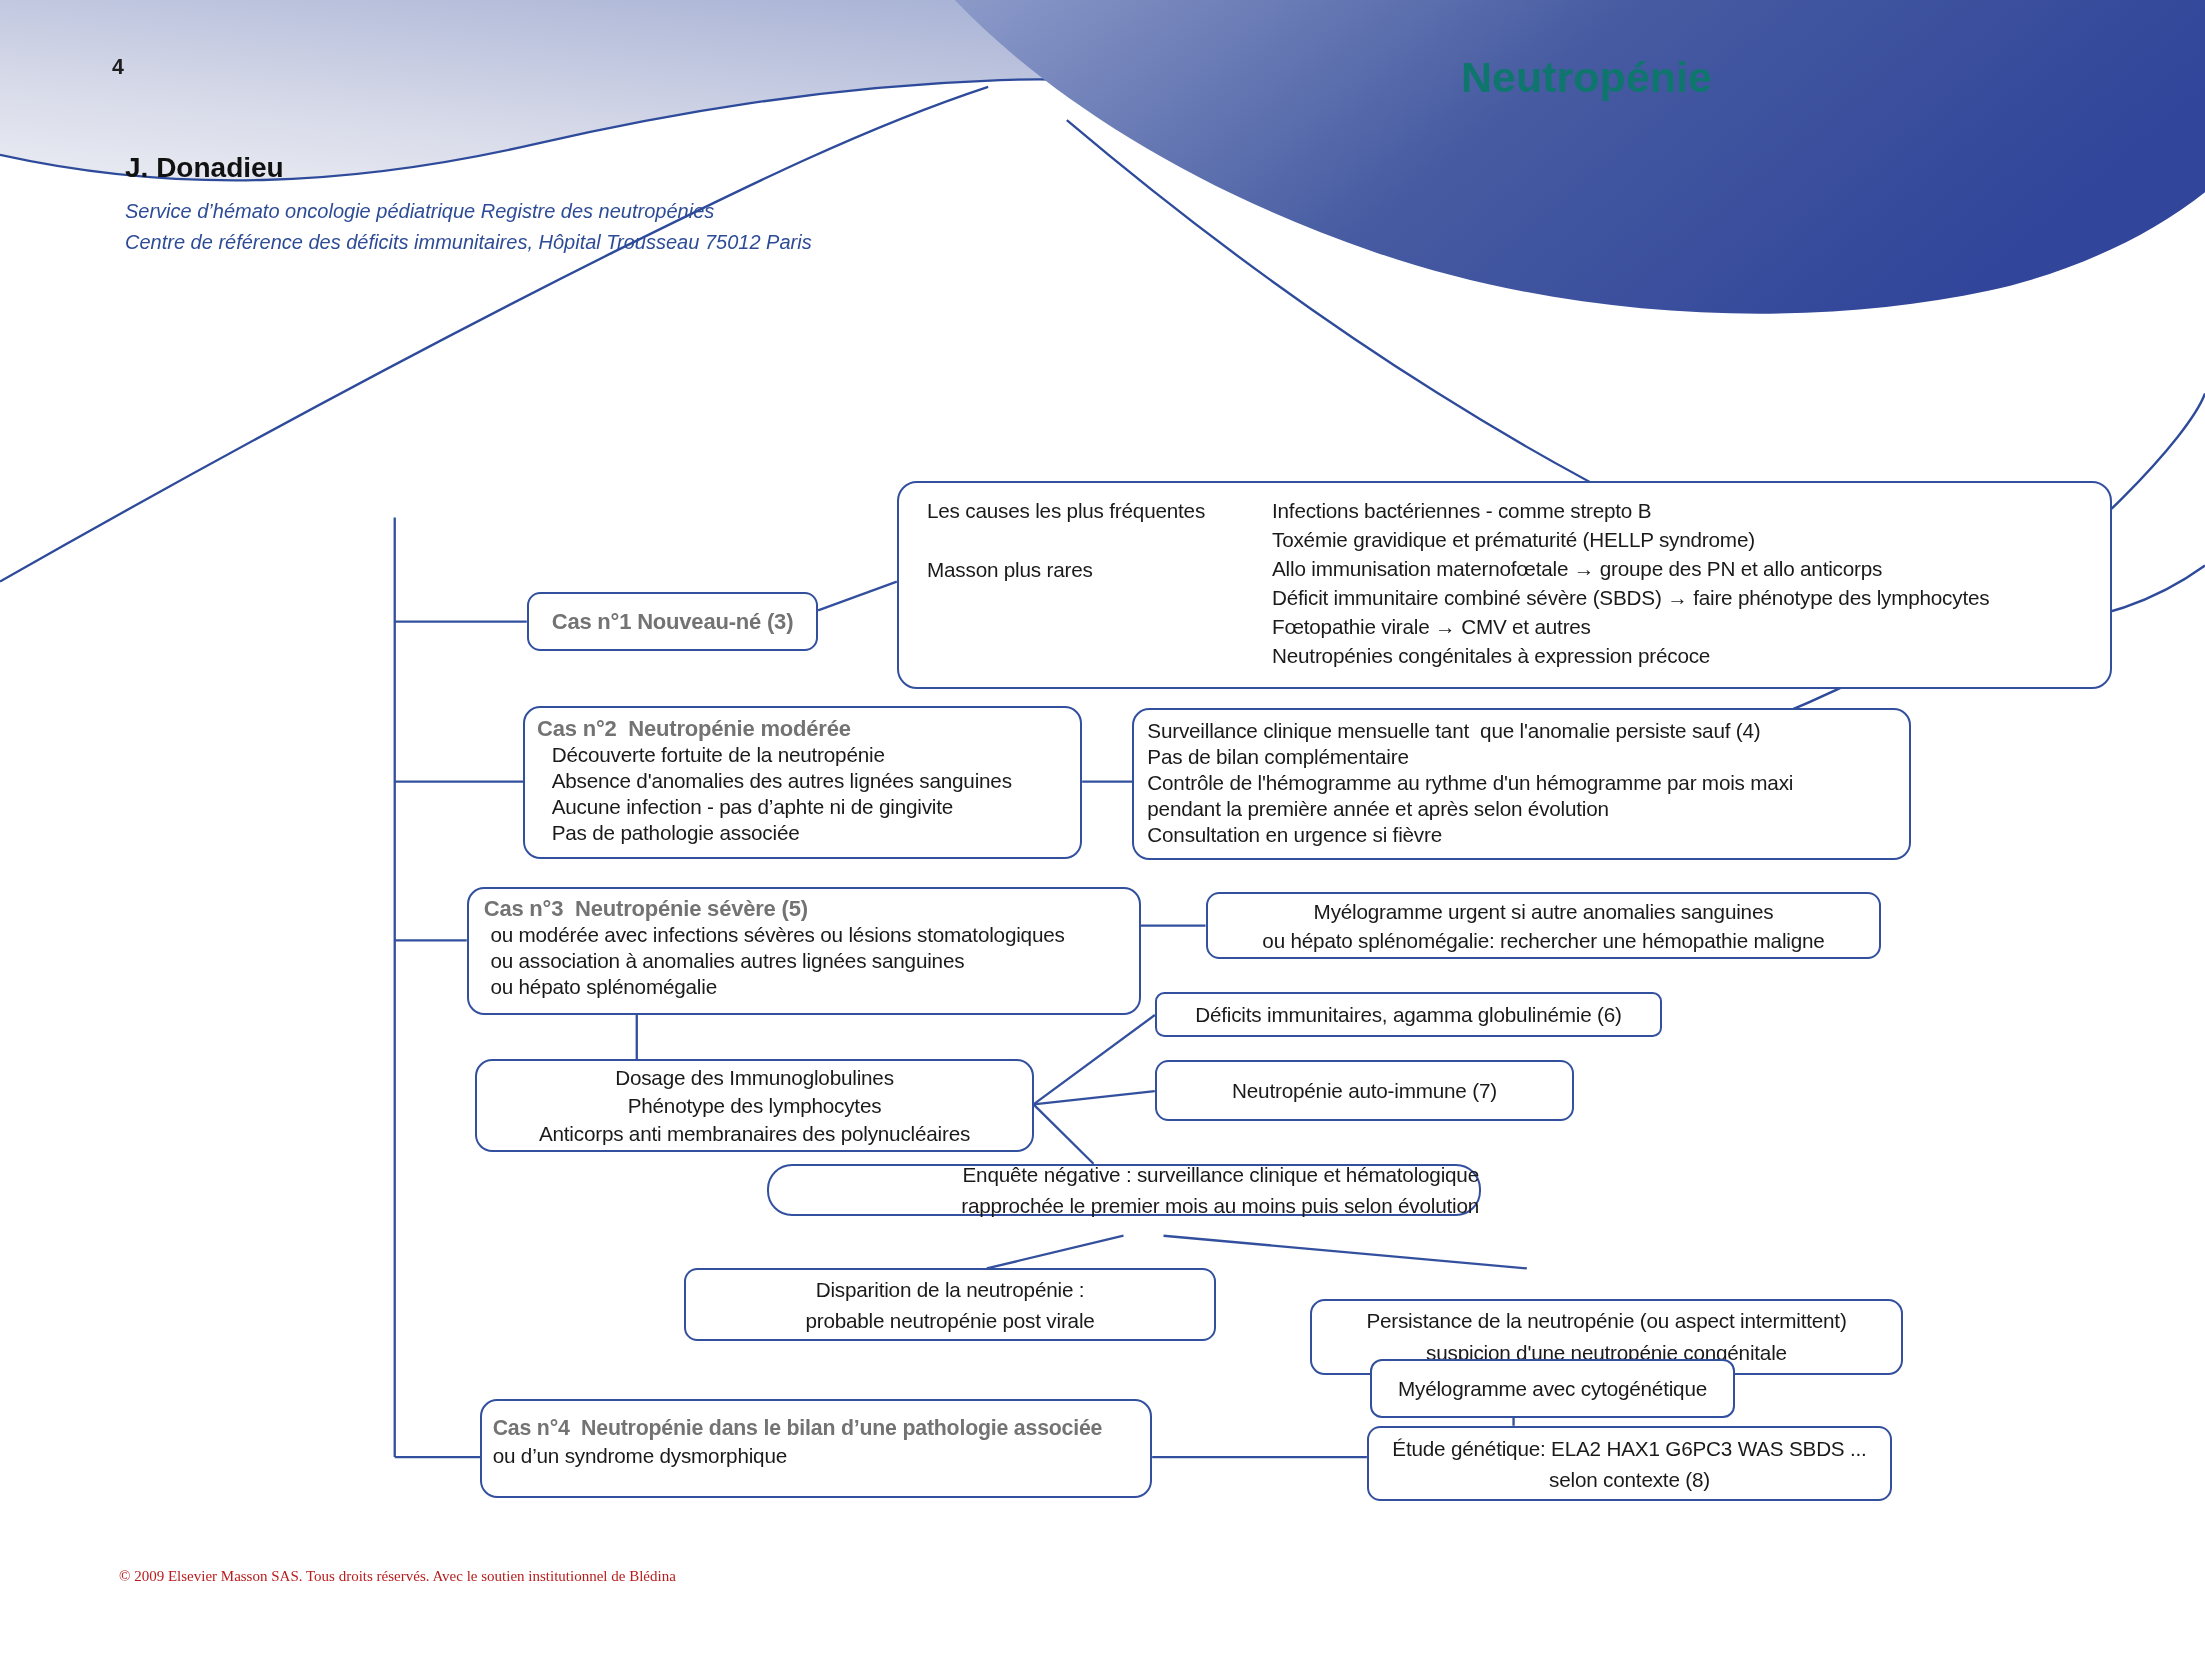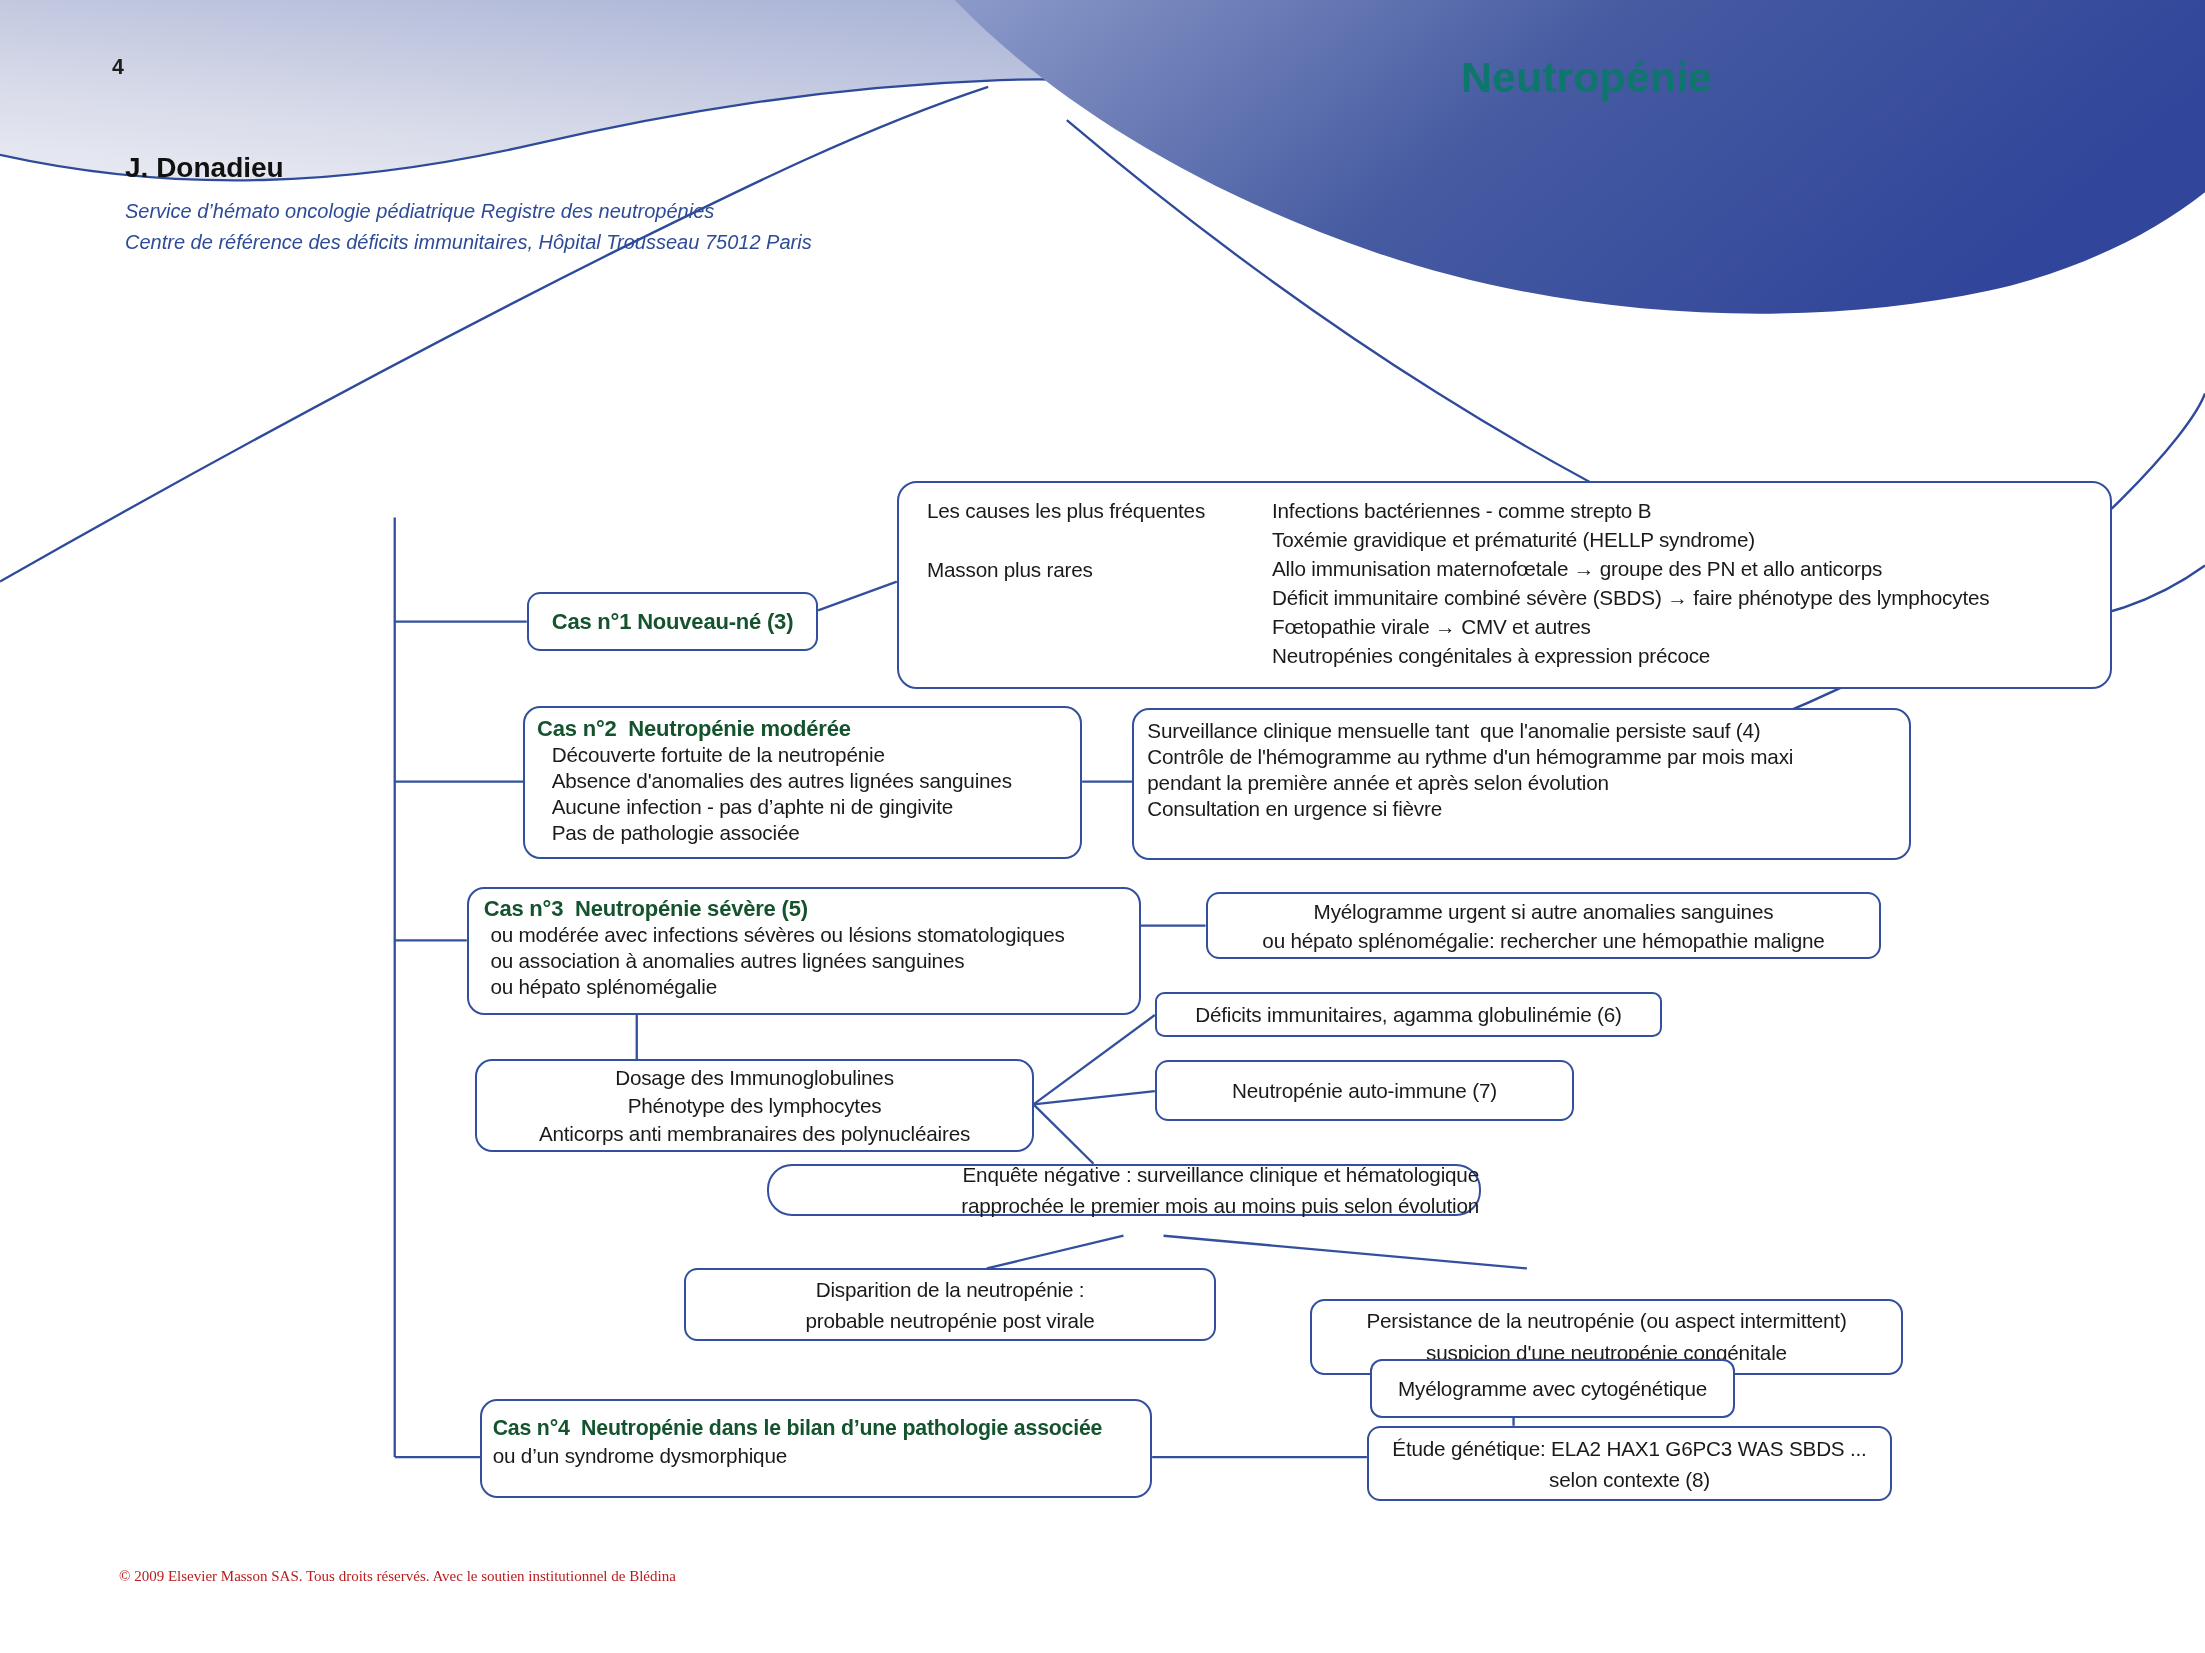--- a/index.html
+++ b/index.html
@@ -13,21 +13,21 @@
                font-size:43px;font-weight:bold;color:#0f766e;letter-spacing:0px;}
   .author{position:absolute;left:125px;top:152px;font-size:28px;font-weight:bold;color:#111111;}
   .affil{position:absolute;left:125px;font-size:20px;font-style:italic;color:#2d4b96;white-space:pre;}
   .affil1{top:200px;} .affil2{top:231px;}
 
   
   .nodebox{position:absolute;background:#ffffff;border:2.3px solid #33509e;box-sizing:border-box;
            color:#1a1a1a;font-size:20.7px;letter-spacing:-0.2px;}
   .nodebox .ln{white-space:pre;}
   .ctr{display:flex;flex-direction:column;justify-content:center;text-align:center;}
-  .hd{color:#14532d;font-weight:bold;font-size:22px;white-space:pre;}
+  .hd{color:#737373;font-weight:bold;font-size:22px;white-space:pre;}
 
   #b-root{left:293px;top:405px;width:567px;height:112px;border:none;border-radius:16px;
           background:linear-gradient(100deg,#98a3cc 0%,#5c6fae 45%,#2c4190 85%);
           display:flex;flex-direction:column;justify-content:center;text-align:center;
           color:#ffffff;font-weight:bold;font-style:italic;font-size:25px;line-height:33px;
           text-shadow:1.3px 1.3px 2px rgba(20,30,70,0.45);}
   #b-causes{left:897px;top:481px;width:1215px;height:208px;border-radius:20px;}
   #b-causes .col-right{position:absolute;left:373px;top:13.3px;line-height:29px;}
   #b-causes .lab1{position:absolute;left:28px;top:13.3px;line-height:29px;}
   #b-causes .lab2{position:absolute;left:28px;top:72px;line-height:29px;}
@@ -132,20 +132,21 @@
   <div id="b-cas2" class="nodebox">
     <div class="hd">Cas n°2  Neutropénie modérée</div>
     <div class="ind ln">Découverte fortuite de la neutropénie</div>
     <div class="ind ln">Absence d'anomalies des autres lignées sanguines</div>
     <div class="ind ln">Aucune infection - pas d’aphte ni de gingivite</div>
     <div class="ind ln">Pas de pathologie associée</div>
   </div>
 
   <div id="b-surv" class="nodebox">
     <div class="ln">Surveillance clinique mensuelle tant  que l'anomalie persiste sauf (4)</div>
+    <div class="ln">Pas de bilan complémentaire</div>
     <div class="ln">Contrôle de l'hémogramme au rythme d'un hémogramme par mois maxi</div>
     <div class="ln">pendant la première année et après selon évolution</div>
     <div class="ln">Consultation en urgence si fièvre</div>
   </div>
 
   <div id="b-cas3" class="nodebox">
     <div class="hd">Cas n°3  Neutropénie sévère (5)</div>
     <div class="ind ln">ou modérée avec infections sévères ou lésions stomatologiques</div>
     <div class="ind ln">ou association à anomalies autres lignées sanguines</div>
     <div class="ind ln">ou hépato splénomégalie</div>

